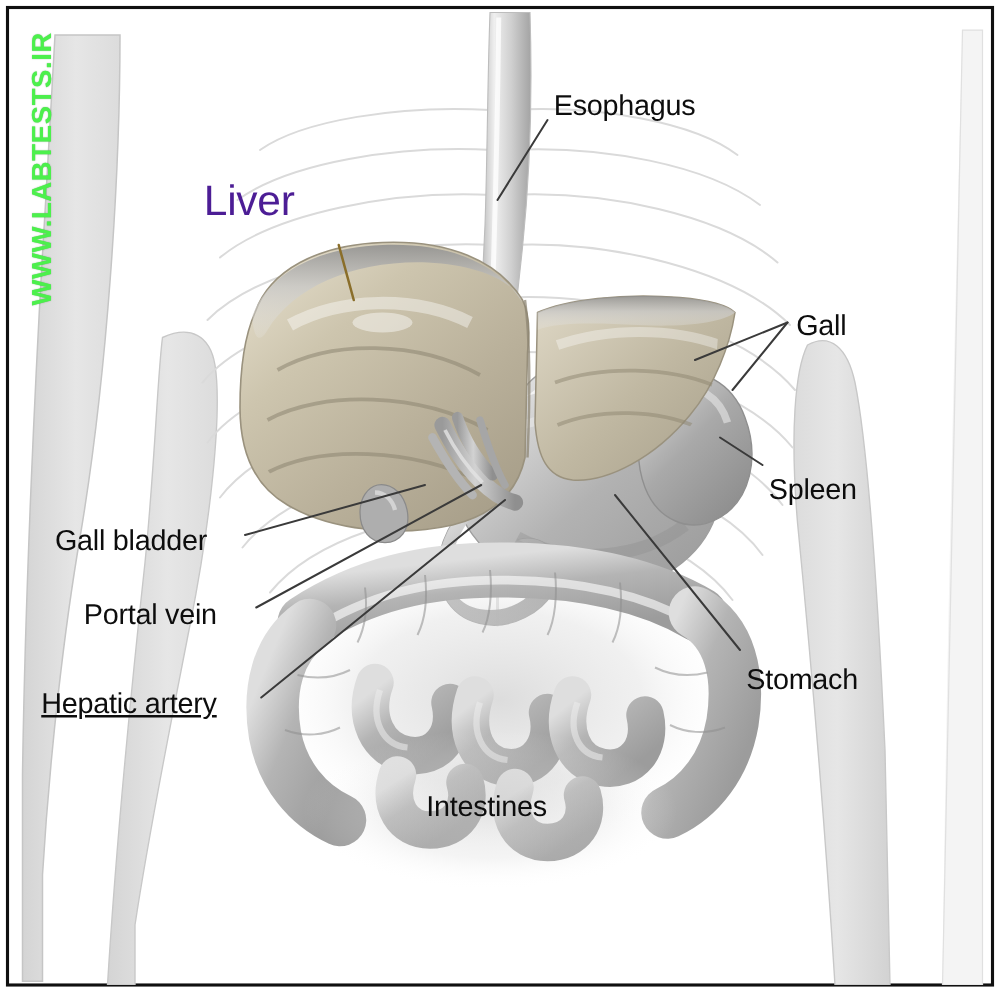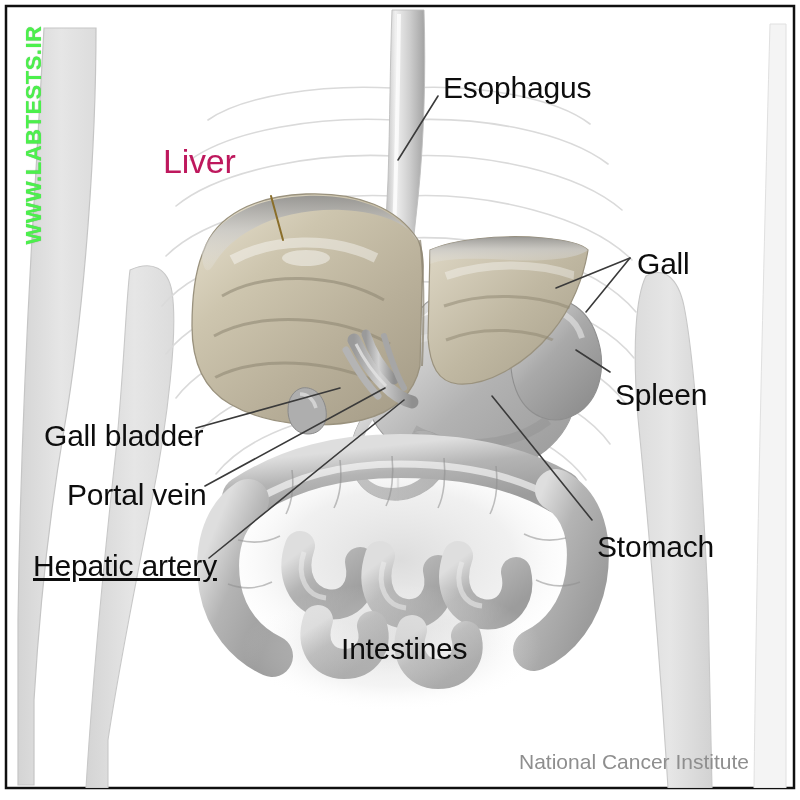--- a/index.html
+++ b/index.html
@@ -22,28 +22,28 @@
   }
   #scene {
     position: absolute;
     inset: 0;
     width: 800px;
     height: 800px;
   }
   .label {
     position: absolute;
     color: #0d0d0d;
-    font-size: 30px;
+    font-size: 23px;
     line-height: 1;
     white-space: nowrap;
     font-family: "Liberation Sans", sans-serif;
     letter-spacing: -0.2px;
   }
   .label.liver-label {
-    color: #be185d;
+    color: #4c1d95;
     font-size: 34px;
   }
   .credit {
     position: absolute;
     color: #8e8e8e;
     font-size: 21px;
     white-space: nowrap;
     font-family: "Liberation Sans", sans-serif;
   }
   .watermark {
@@ -337,17 +337,16 @@
   <div class="label" style="left:44px; top:421px;text-align:center;">Gall bladder</div>
 
   <div class="label" style="left:67px; top:480px;">Portal vein</div>
 
   <div class="label" style="left:597px; top:532px;">Stomach</div>
 
   <div class="label" style="left:33px; top:551px;text-decoration:underline;">Hepatic artery</div>
 
   <div class="label" style="left:341px; top:634px;text-align:right;">Intestines</div>
 
-  <div class="credit" style="left:519px; top:750px;">National Cancer Institute</div>
 
   <div class="watermark">WWW.LABTESTS.IR</div>
 
 </div>
 
 </body></html>

